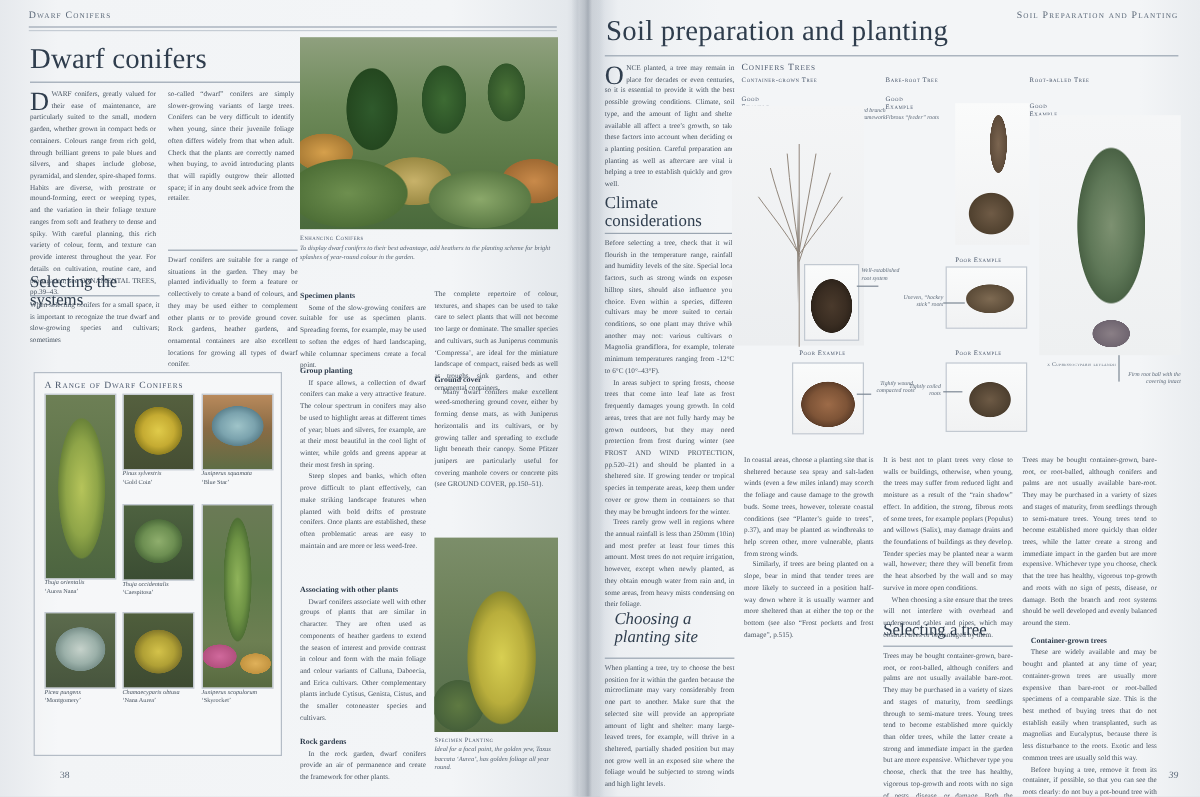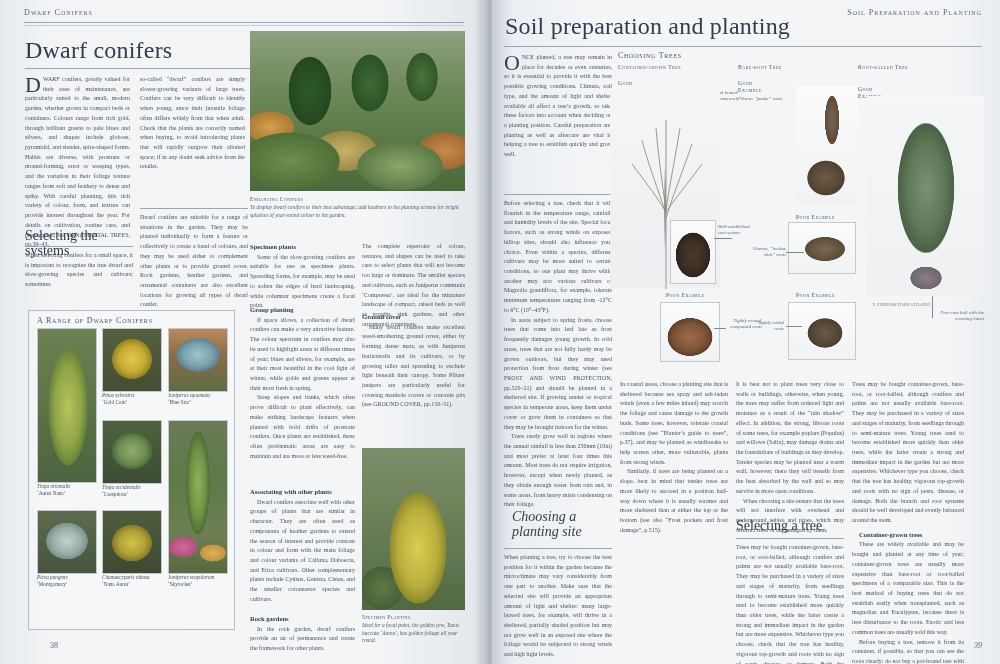--- a/index.html
+++ b/index.html
@@ -229,20 +229,21 @@
     <div class="runhead rh-right">Soil Preparation and Planting</div>
 
     <div class="chapter-title" style="left:5px;top:14px;">Soil preparation and planting</div>
 
     <div class="rule" style="left:4px;top:46px;width:478px;"></div>
 
     <div class="col" style="left:4px;top:53px;width:108px;">
       <p><span class="dropcap">O</span><span>NCE planted, a tree may remain in place for decades or even centuries, so it is essential to provide it with the best possible growing conditions. Climate, soil type, and the amount of light and shelter available all affect a tree’s growth, so take these factors into account when deciding on a planting position. Careful preparation and planting as well as aftercare are vital in helping a tree to establish quickly and grow well.</span></p>
     </div>
 
+    <div class="subhead" style="left:4px;top:162px;width:108px;">Climate considerations</div>
     <div class="subhead-rule" style="left:4px;top:194px;width:108px;"></div>
     <div class="col" style="left:4px;top:199px;width:108px;">
       <p>Before selecting a tree, check that it will flourish in the temperature range, rainfall, and humidity levels of the site. Special local factors, such as strong winds on exposed hilltop sites, should also influence your choice. Even within a species, different cultivars may be more suited to certain conditions, so one plant may thrive while another may not: various cultivars of Magnolia grandiflora, for example, tolerate minimum temperatures ranging from -12°C to 6°C (10°–43°F).</p>
       <p>In areas subject to spring frosts, choose trees that come into leaf late as frost frequently damages young growth. In cold areas, trees that are not fully hardy may be grown outdoors, but they may need protection from frost during winter (see FROST AND WIND PROTECTION, pp.520–21) and should be planted in a sheltered site. If growing tender or tropical species in temperate areas, keep them under cover or grow them in containers so that they may be brought indoors for the winter.</p>
       <p>Trees rarely grow well in regions where the annual rainfall is less than 250mm (10in) and most prefer at least four times this amount. Most trees do not require irrigation, however, except when newly planted, as they obtain enough water from rain and, in some areas, from heavy mists condensing on their foliage.</p>
     </div>
 
     <div class="subhead" style="left:12px;top:509px;width:108px;line-height:1.1;font-style:italic;">Choosing a planting site</div>
     <div class="subhead-rule" style="left:4px;top:548px;width:108px;"></div>
     <div class="col" style="left:4px;top:553px;width:108px;">
@@ -265,21 +266,21 @@
       <p>Trees may be bought container-grown, bare-root, or root-balled, although conifers and palms are not usually available bare-root. They may be purchased in a variety of sizes and stages of maturity, from seedlings through to semi-mature trees. Young trees tend to become established more quickly than older trees, while the latter create a strong and immediate impact in the garden but are more expensive. Whichever type you choose, check that the tree has healthy, vigorous top-growth and roots with no sign of pests, disease, or damage. Both the branch and root systems should be well developed and evenly balanced around the stem.</p>
     </div>
 
     <div class="col" style="left:352px;top:380px;width:112px;">
       <p>Trees may be bought container-grown, bare-root, or root-balled, although conifers and palms are not usually available bare-root. They may be purchased in a variety of sizes and stages of maturity, from seedlings through to semi-mature trees. Young trees tend to become established more quickly than older trees, while the latter create a strong and immediate impact in the garden but are more expensive. Whichever type you choose, check that the tree has healthy, vigorous top-growth and roots with no sign of pests, disease, or damage. Both the branch and root systems should be well developed and evenly balanced around the stem.</p>
       <p class="bold-head" style="margin-top:4px;">Container-grown trees</p>
       <p>These are widely available and may be bought and planted at any time of year; container-grown trees are usually more expensive than bare-root or root-balled specimens of a comparable size. This is the best method of buying trees that do not establish easily when transplanted, such as magnolias and Eucalyptus, because there is less disturbance to the roots. Exotic and less common trees are usually sold this way.</p>
       <p>Before buying a tree, remove it from its container, if possible, so that you can see the roots clearly: do not buy a pot-bound tree with a mass</p>
     </div>
 
-    <div class="dlabel" style="left:118px;top:51px;font-size:8px;">Choosing Trees</div>
+    <div class="dlabel" style="left:118px;top:51px;font-size:8px;">Conifers Trees</div>
 
     <div class="dlabel sm" style="left:118px;top:64px;">Container-grown Tree</div>
     <div class="dlabel sm" style="left:238px;top:64px;">Bare-root Tree</div>
     <div class="dlabel sm" style="left:358px;top:64px;">Root-balled Tree</div>
 
     <div class="dlabel sm" style="left:118px;top:80px;width:38px;">Good Example</div>
     <div class="dlabel sm" style="left:238px;top:80px;width:38px;">Good Example</div>
     <div class="dlabel sm" style="left:358px;top:86px;width:38px;">Good Example</div>
 
     <div class="dnote" style="left:186px;top:90px;width:52px;text-align:right;">Well-balanced branch framework</div>

